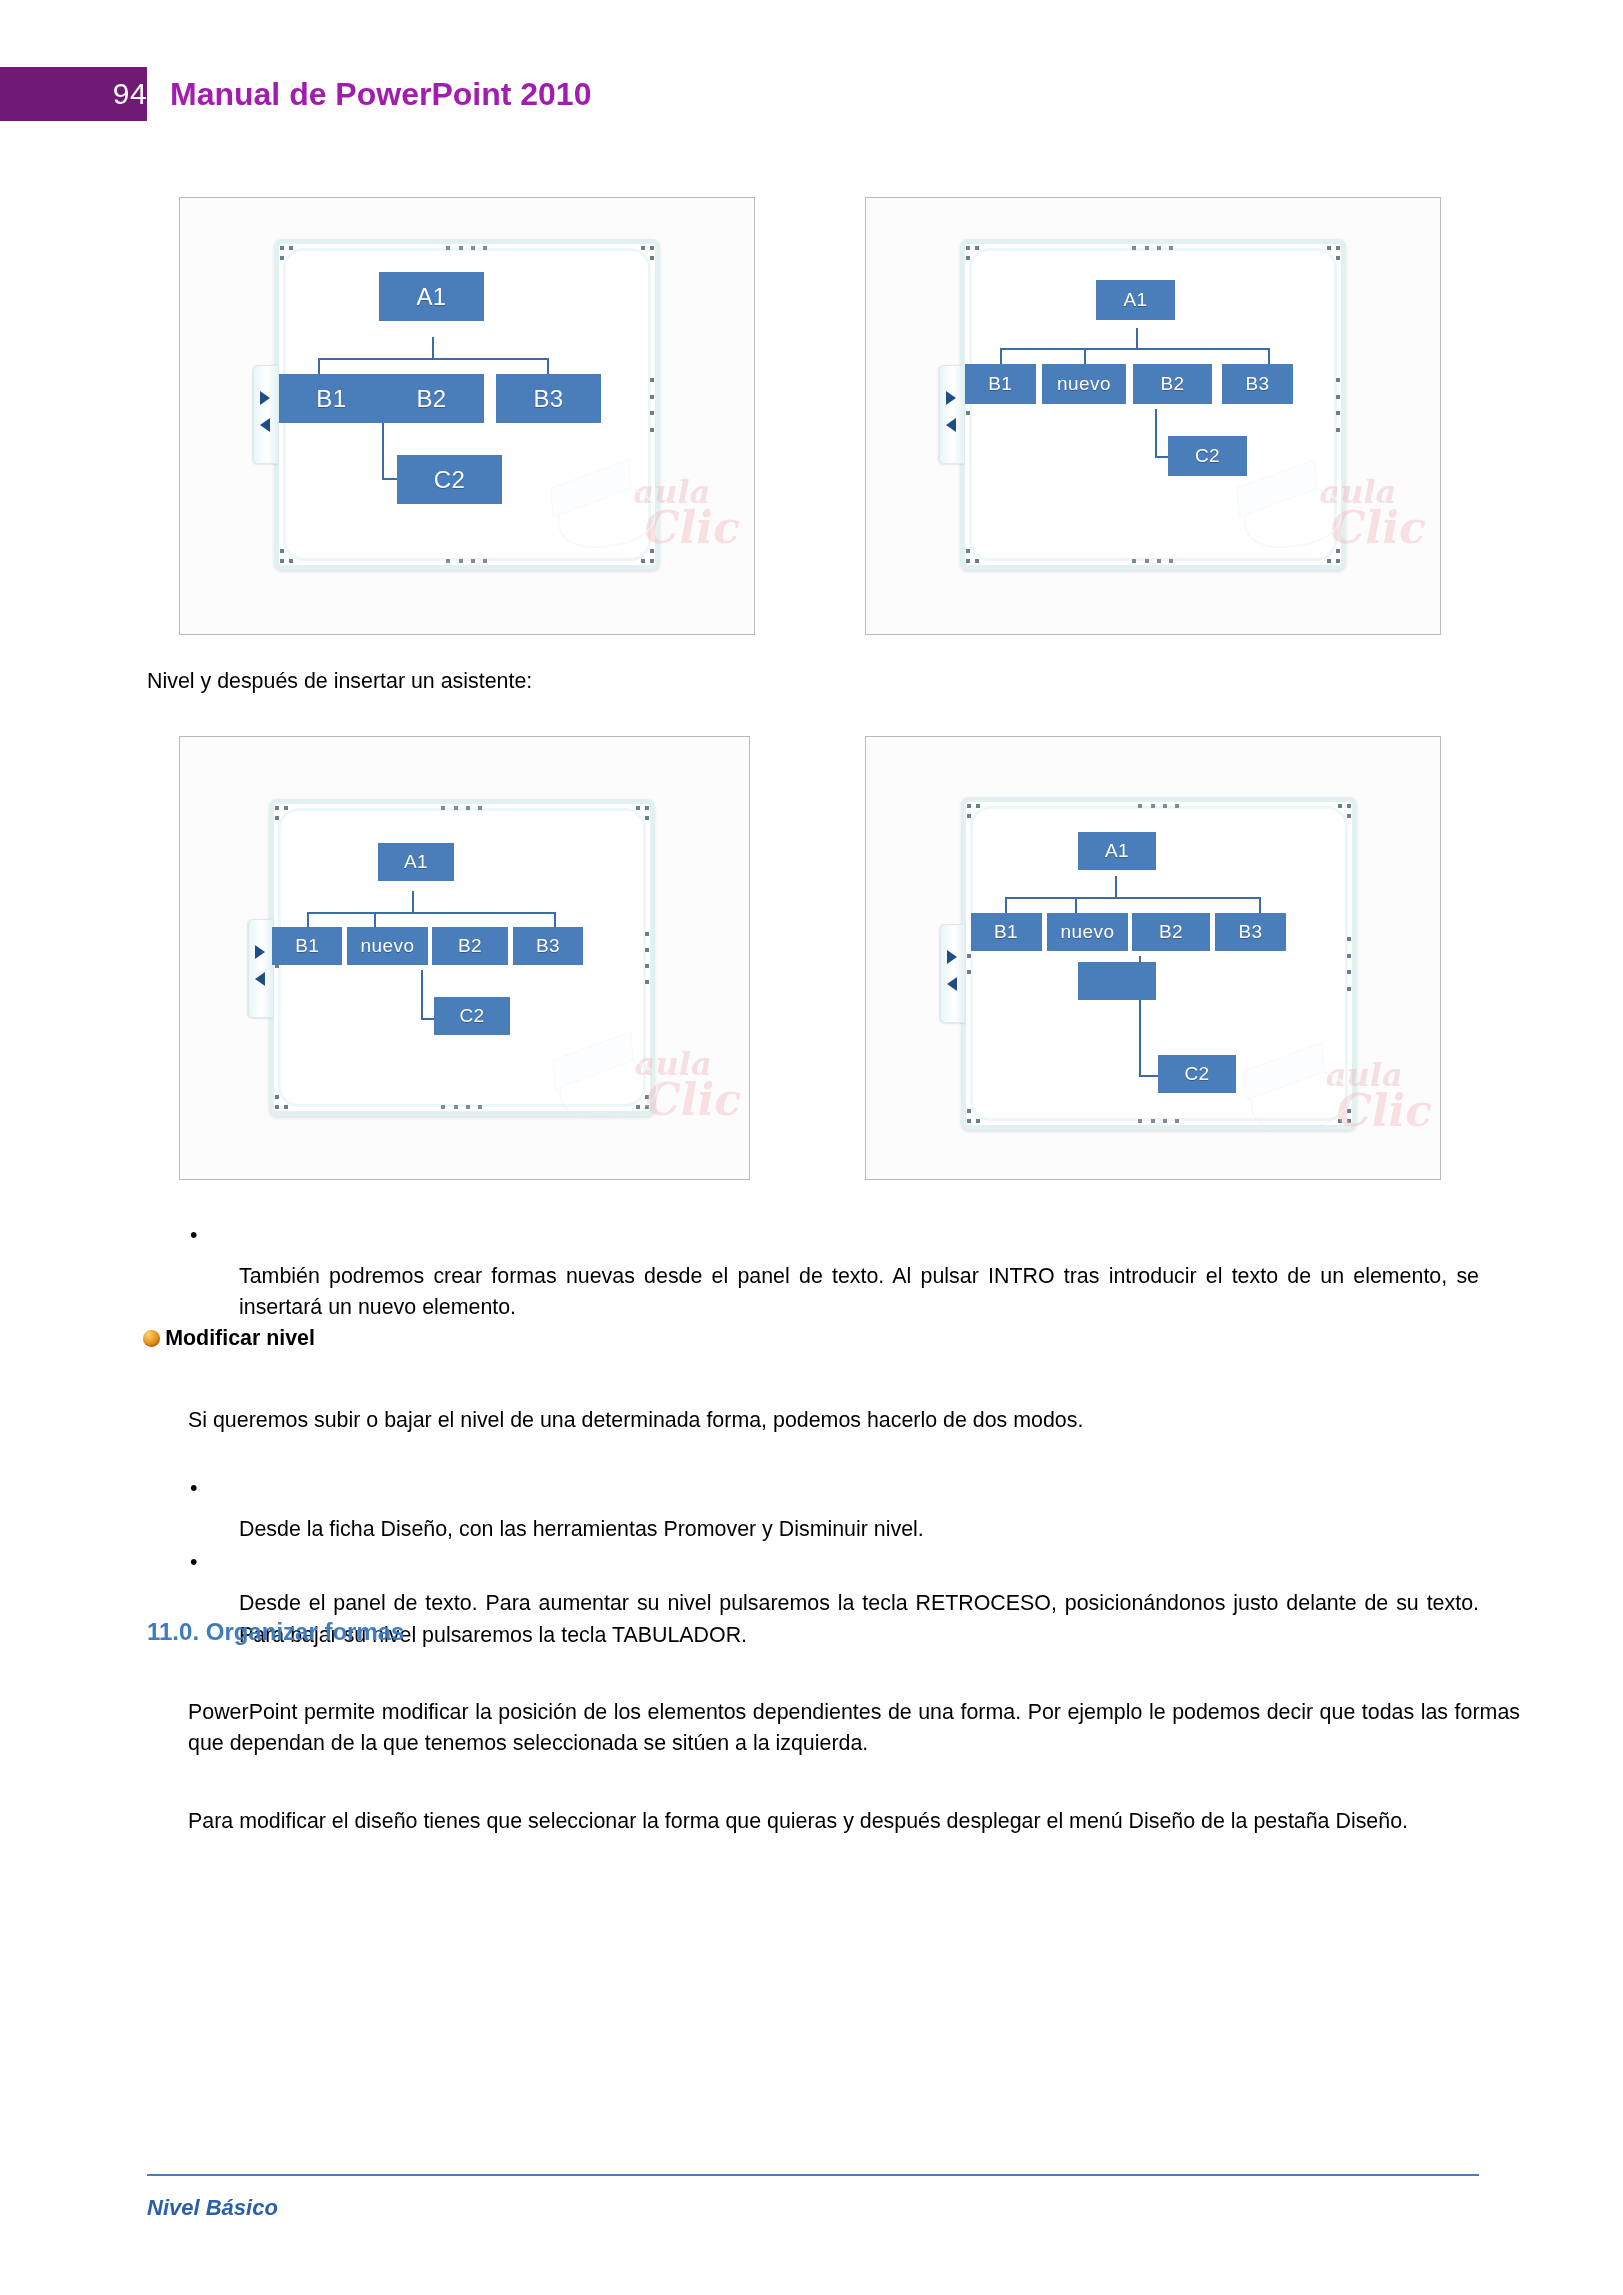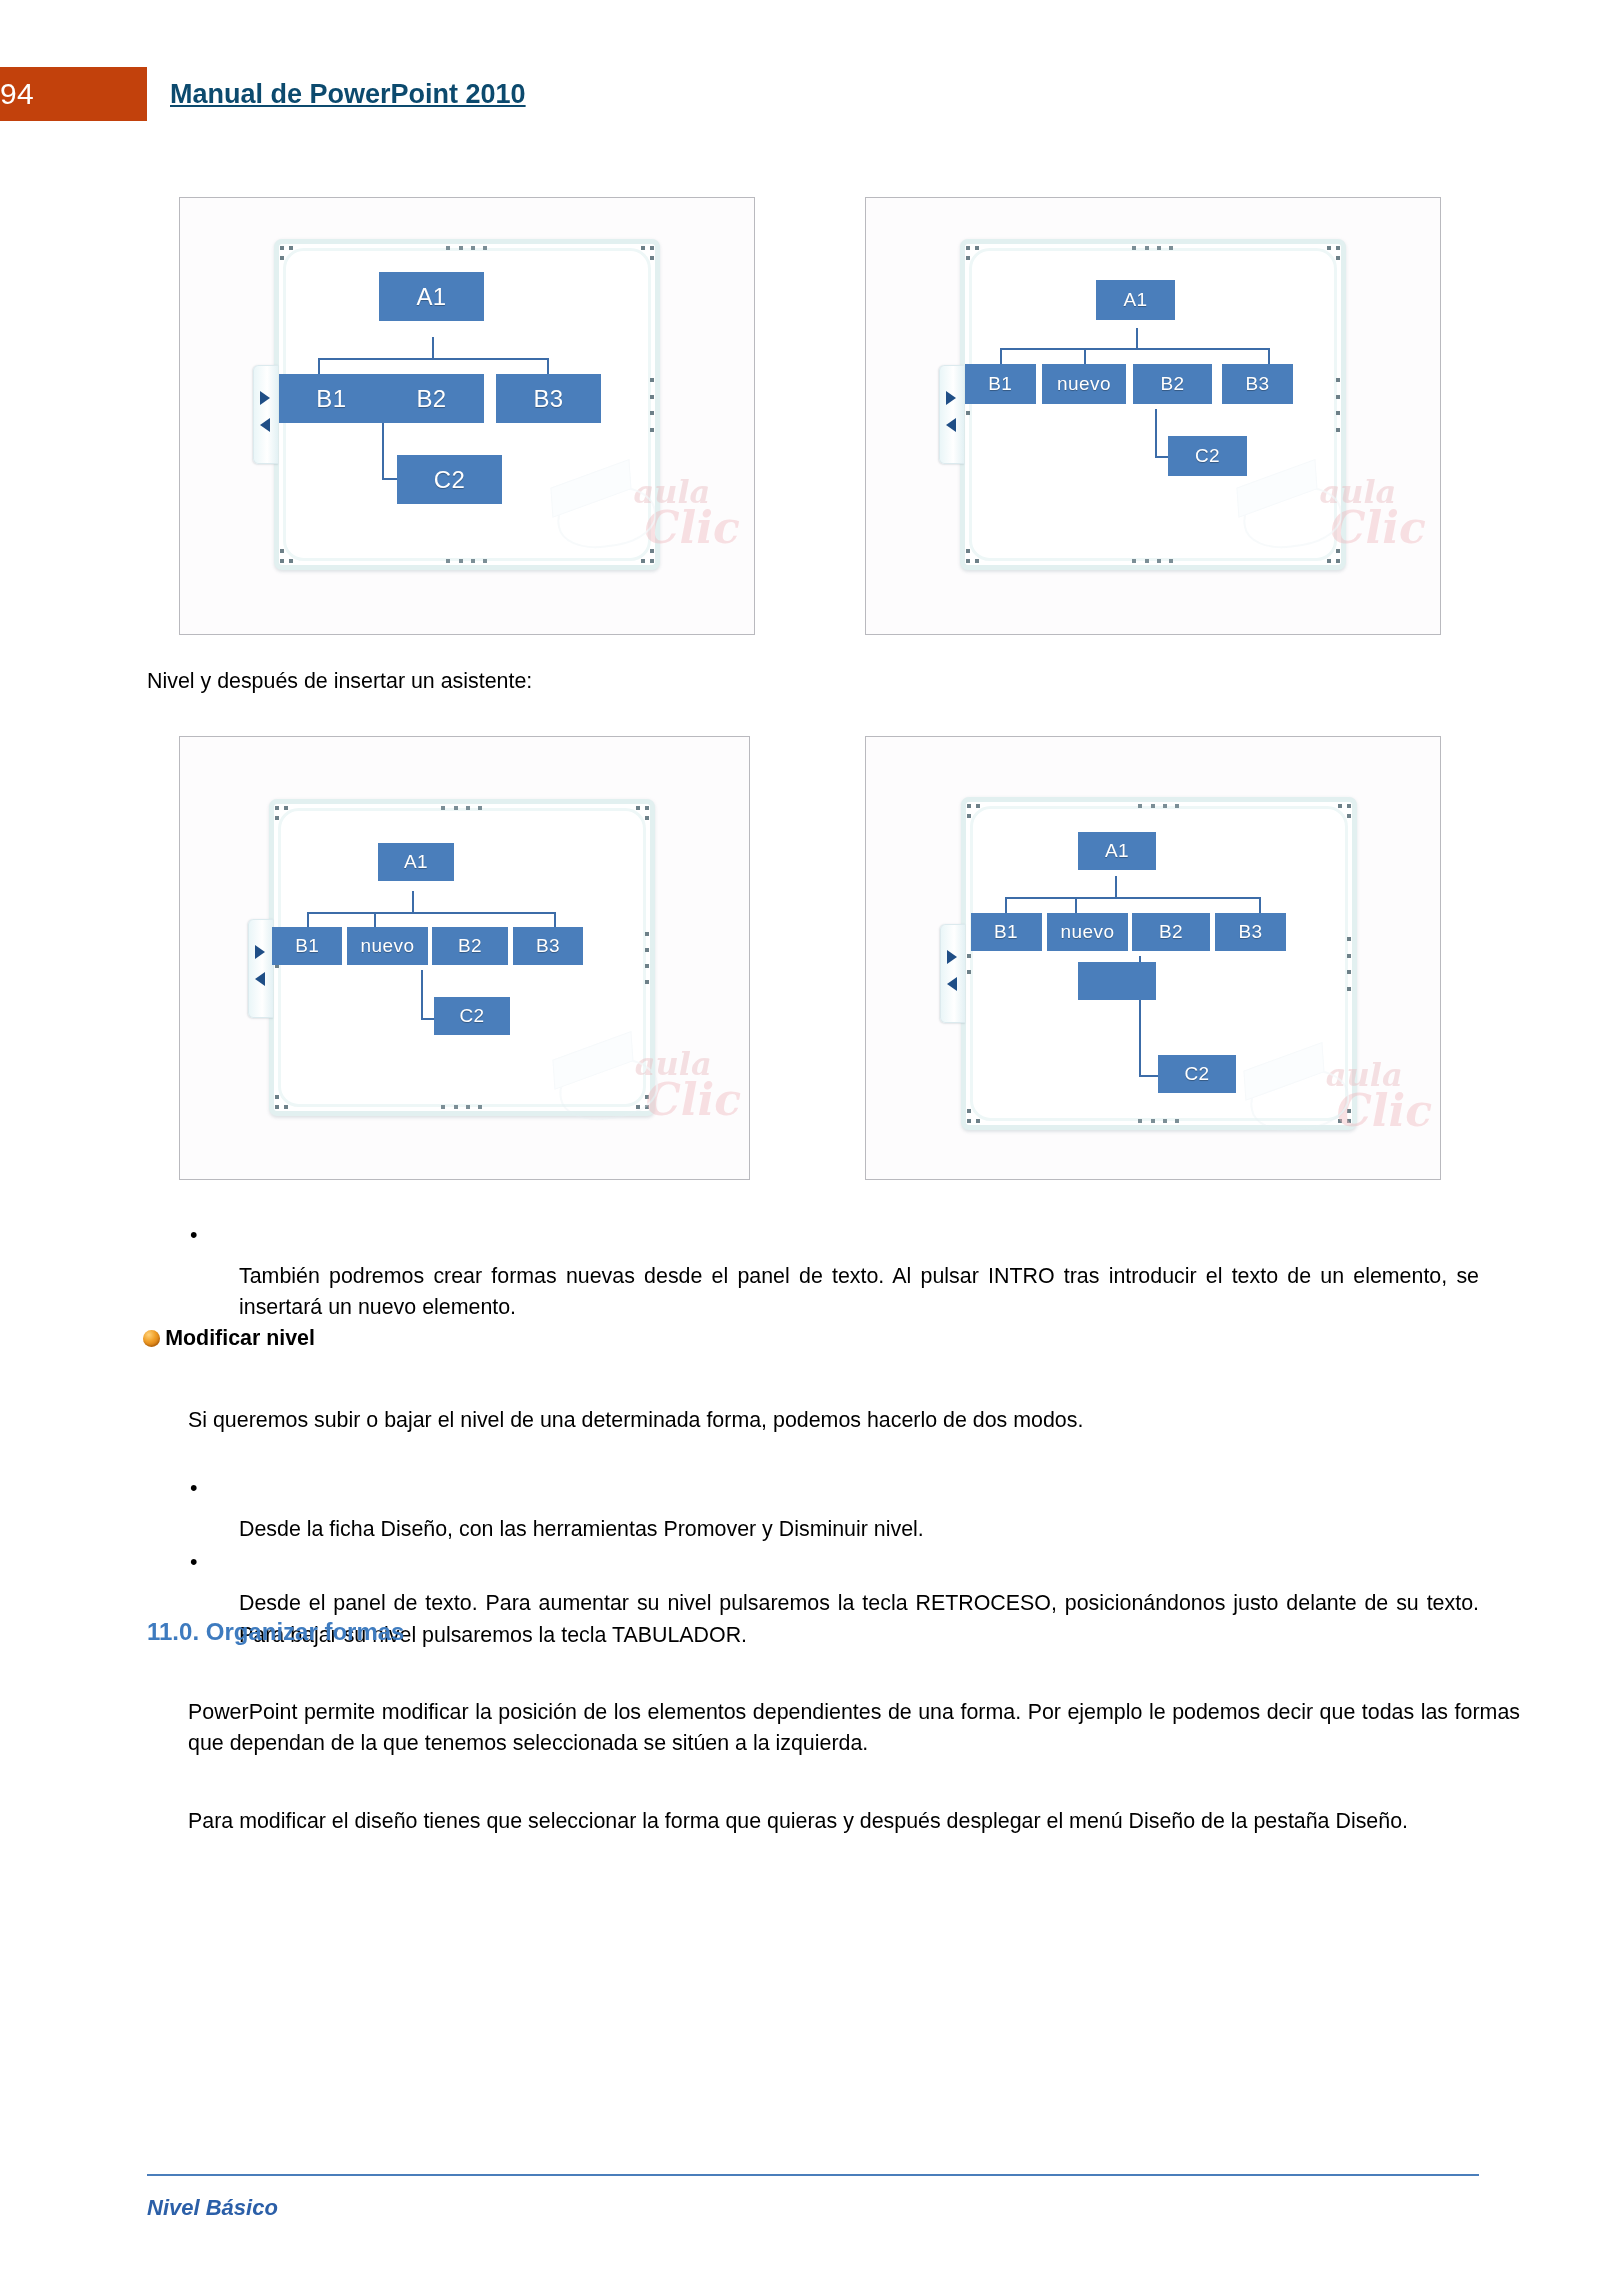--- a/index.html
+++ b/index.html
@@ -8,30 +8,30 @@
     width:1624px;height:2295px;position:relative;overflow:hidden;
     font-family:"Liberation Sans", sans-serif;
     color:#000;
     -webkit-font-smoothing:antialiased;
   }
 
   
   .header{position:absolute;left:0;top:67px;width:1624px;height:54px;}
   .header-pagebox{
     position:absolute;left:0;top:0;width:147px;height:54px;
-    background:#c2410c;
-    display:flex;align-items:center;justify-content:flex-start;
+    background:#701a75;
+    display:flex;align-items:center;justify-content:flex-end;
   }
   .header-pagenum{
     color:#ffffff;font-size:30px;font-weight:400;letter-spacing:0.4px;
   }
   .header-title{
     position:absolute;left:170px;top:0;height:54px;
     display:flex;align-items:center;
-    font-size:27px;font-weight:bold;color:#0c4a6e;text-decoration:underline;
+    font-size:32px;font-weight:bold;color:#a21caf;
   }
 
   
   .figure-row{position:absolute;left:0;width:1624px;}
   .figure-row.row1{top:197px;}
   .figure-row.row2{top:736px;}
 
   .fig-panel{
     position:absolute;top:0;
     background:#fdfcfd;

